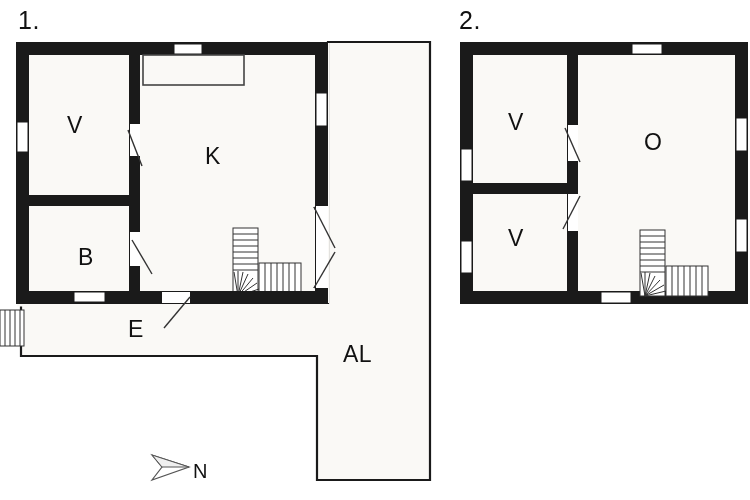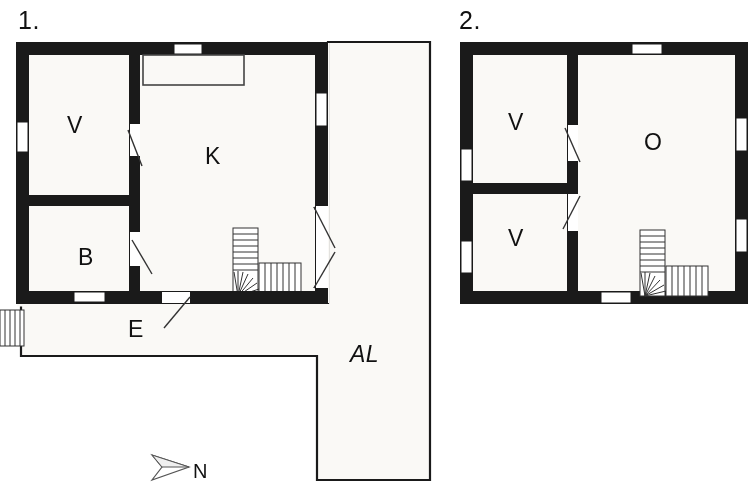--- a/index.html
+++ b/index.html
@@ -197,21 +197,21 @@
     </g>
 
   </svg>
 
   <div class="plan-label plan-number" style="left:18px; top:8px;">1.</div>
 
   <div class="plan-label room-label" style="left:67px; top:114px;">V</div>
   <div class="plan-label room-label" style="left:78px; top:246px;">B</div>
   <div class="plan-label room-label" style="left:205px; top:145px;">K</div>
   <div class="plan-label room-label" style="left:128px; top:318px;">E</div>
-  <div class="plan-label room-label" style="left:350px; top:343px;font-style:italic;">AL</div>
+  <div class="plan-label room-label" style="left:343px; top:343px;">AL</div>
 
   <div class="plan-label plan-number" style="left:459px; top:8px;">2.</div>
 
   <div class="plan-label room-label" style="left:508px; top:111px;">V</div>
   <div class="plan-label room-label" style="left:508px; top:227px;">V</div>
   <div class="plan-label room-label" style="left:644px; top:131px;">O</div>
 
   <div class="plan-label compass-label" style="left:193px; top:461px;">N</div>
 
 </div>

